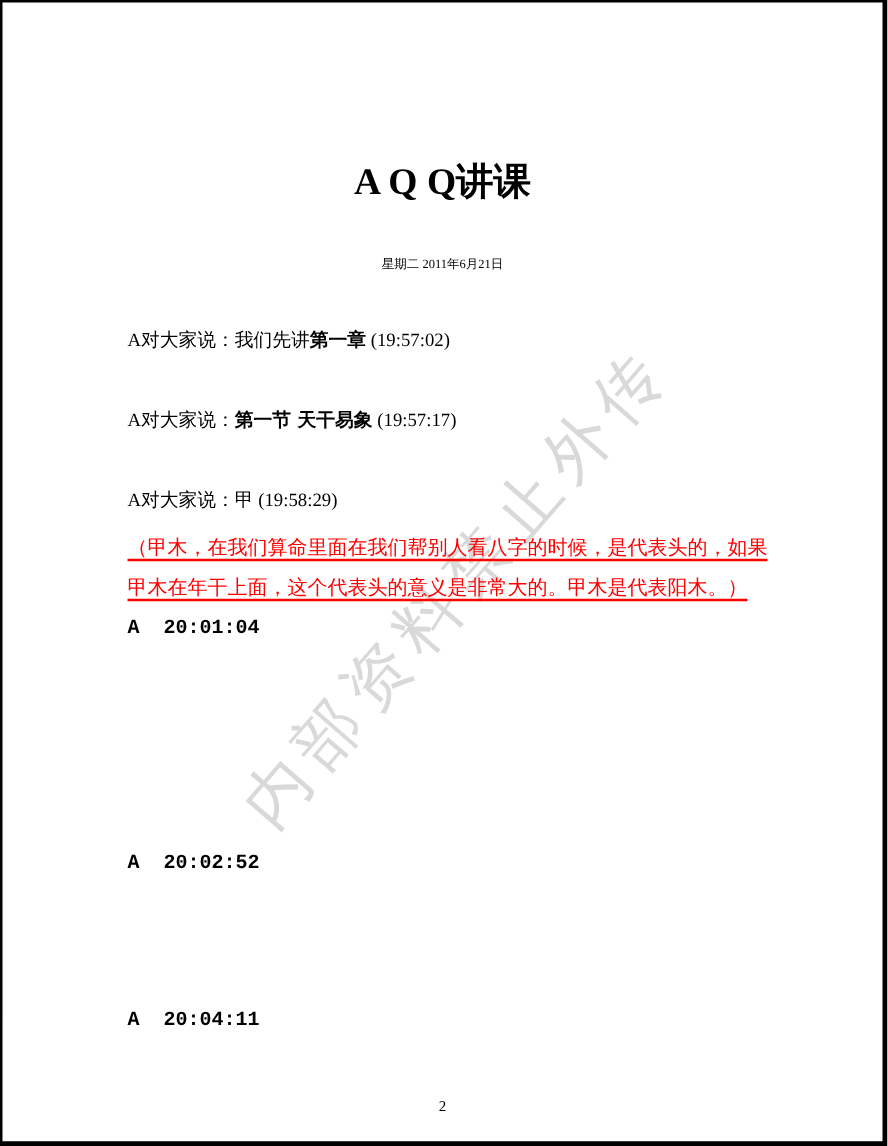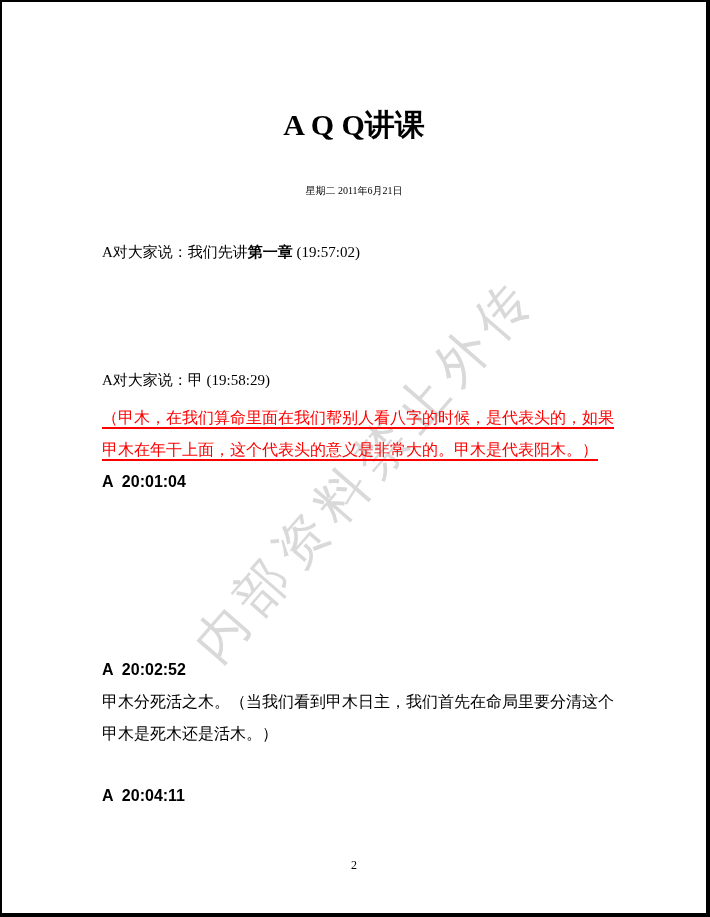--- a/index.html
+++ b/index.html
@@ -22,21 +22,21 @@
     top: 617px;
     font-size: 52px;
     letter-spacing: 9px;
     color: #d9d9d9;
     white-space: nowrap;
     transform-origin: 0 50%;
     transform: rotate(-49deg);
     font-family: "Liberation Serif", serif;
     pointer-events: none;
   }
-  .abs { position: absolute; }
+  .abs { position: absolute; margin-top: 20px; }
   .doc-title {
     left: 0; right: 0; top: 103px;
     text-align: center;
     font-size: 30px;
     font-weight: 700;
     font-family: "Liberation Serif", serif;
   }
   .date-line {
     left: 0; right: 0; top: 182px;
     text-align: center;
@@ -61,21 +61,21 @@
     text-decoration: underline;
     text-underline-offset: 4px;
     text-decoration-thickness: 1.5px;
   }
   .purple { color: #990099; }
   .timeline {
     left: 100px; width: 514px;
     font-size: 16px;
     line-height: 32px;
     font-weight: 700;
-    font-family: Liberation Sans, sans-serif;
+    font-family: Liberation Mono, monospace;
     white-space: pre-wrap;
   }
   .page-number {
     left: 0; right: 0; top: 856px;
     text-align: center;
     font-size: 12px;
   }
 </style>
 </head>
 <body>
@@ -83,30 +83,30 @@
 <div class="page">
 
   <div class="watermark">内部资料禁止外传</div>
 
   <div class="abs doc-title">A Q Q讲课</div>
 
   <div class="abs date-line">星期二 2011年6月21日</div>
 
   <div class="abs msg" style="top:240px"><span>A对大家说：我们先讲</span><span class="emph">第一章</span><span> (19:57:02)</span></div>
 
+  <div class="abs msg" style="top:304px"><span>A对大家说：</span><span class="emph">第一节 天干易象</span><span> (19:57:17)</span></div>
 
   <div class="abs msg" style="top:368px"><span>A对大家说：甲</span><span class="emph"></span><span> (19:58:29)</span></div>
 
   <div class="abs para red" style="top:400px">（甲木，在我们算命里面在我们帮别人看八字的时候，是代表头的，如果甲木在年干上面，这个代表头的意义是非常大的。甲木是代表阳木。）</div>
 
   <div class="abs timeline" style="top:464px">A  20:01:04</div>
 
 
   <div class="abs timeline" style="top:652px">A  20:02:52</div>
 
-  <div class="abs para" style="top:684px">甲木分死活之木。（当我们看到甲木日主，我们首先在命局里要分清这个甲木是死木还是活木。）</div>
 
   <div class="abs timeline" style="top:778px">A  20:04:11</div>
 
 
   <div class="abs page-number">2</div>
 
 </div>
 
 </body></html>

